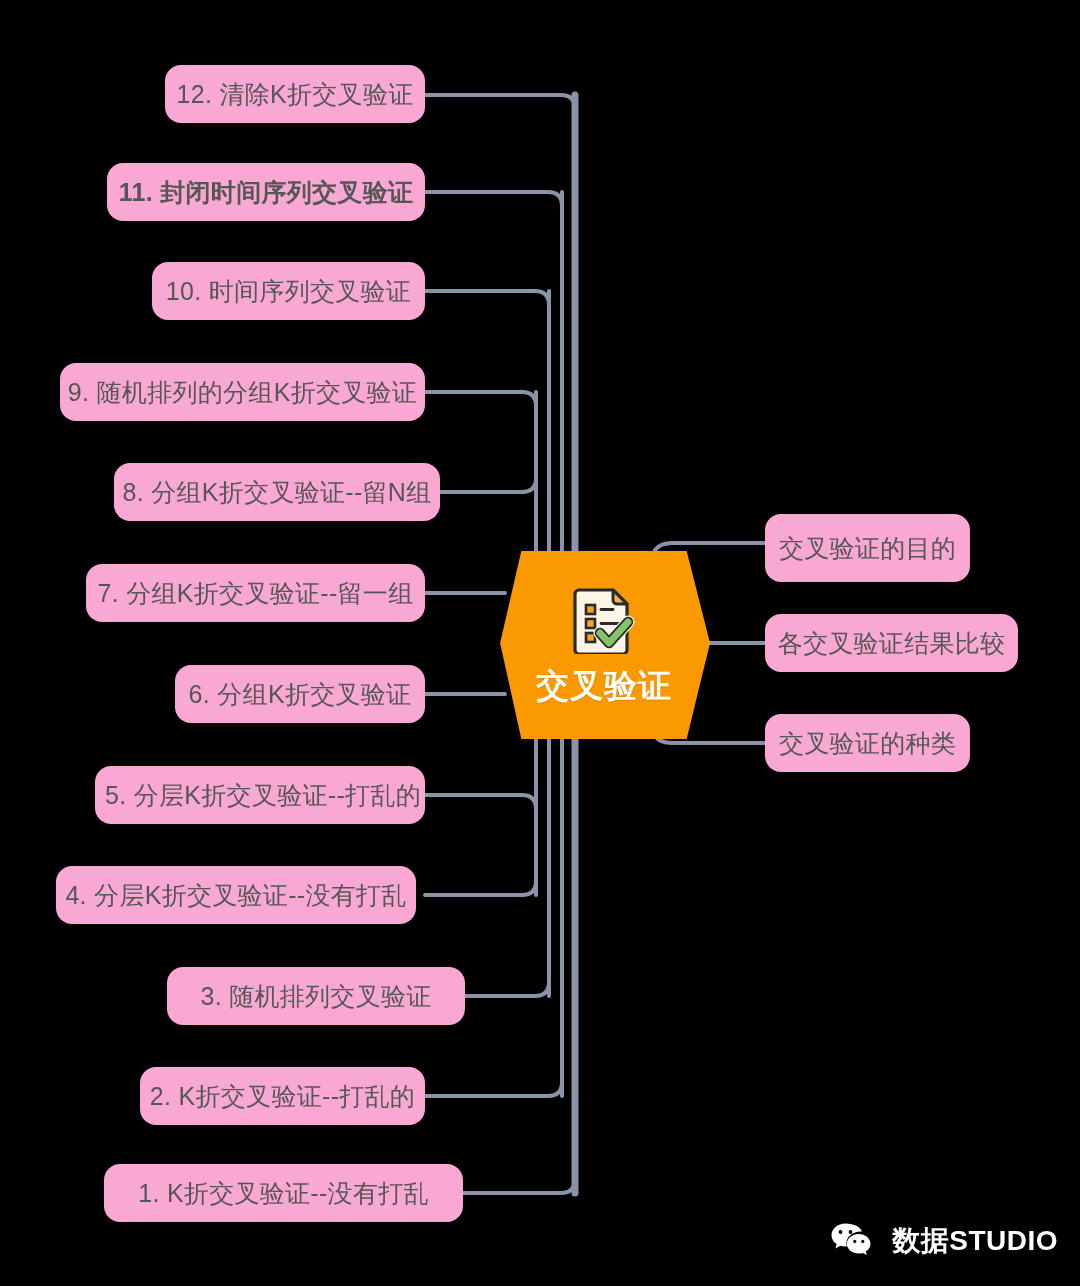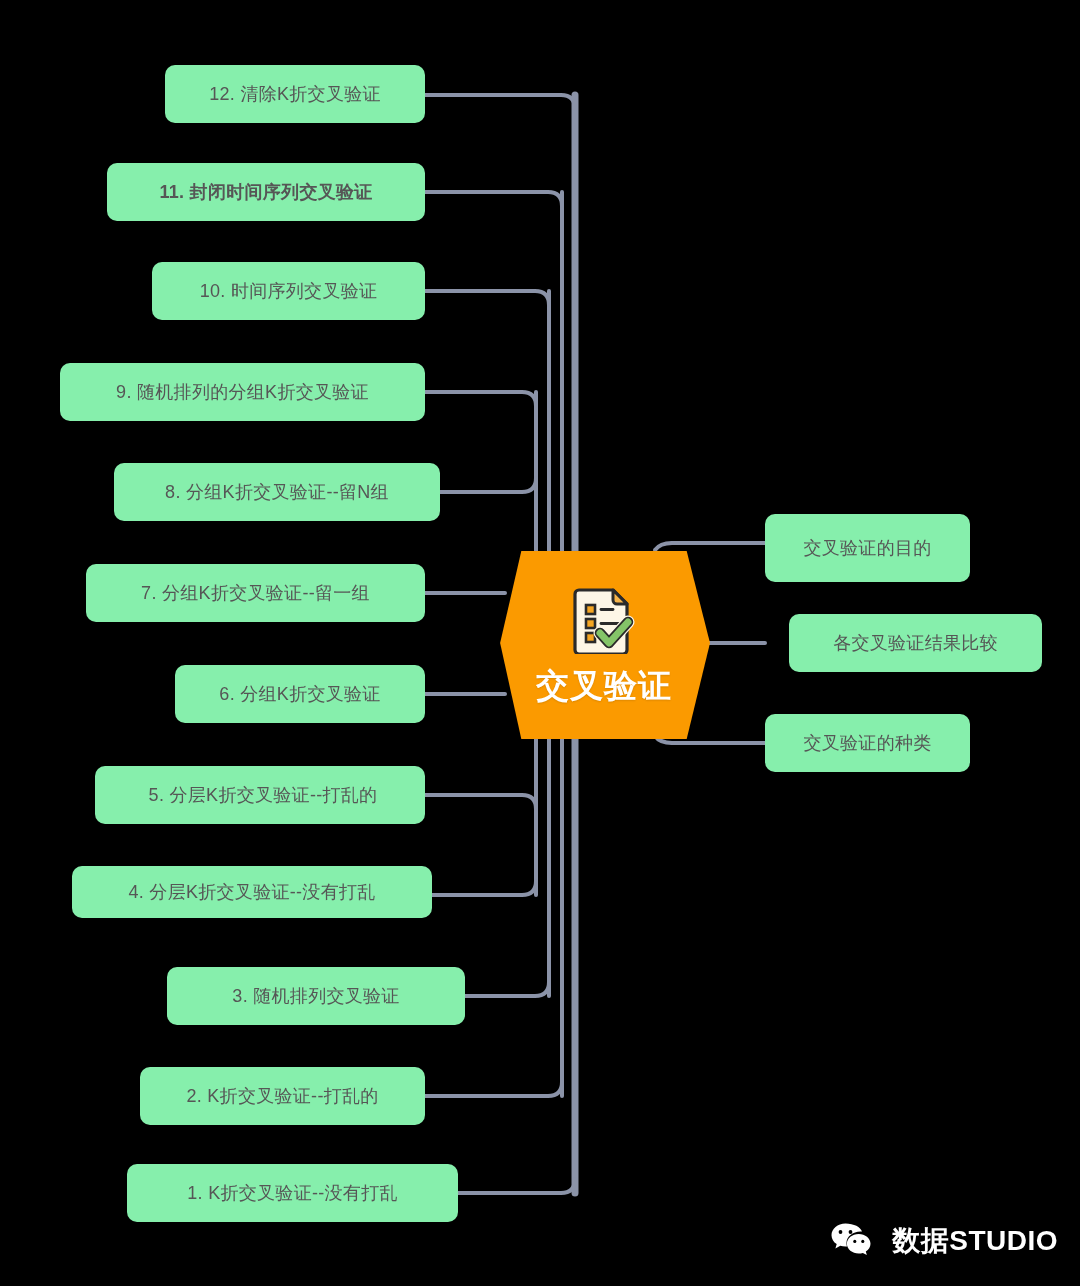--- a/index.html
+++ b/index.html
@@ -21,27 +21,27 @@
     position: absolute;
     left: 0;
     top: 0;
     width: 1080px;
     height: 1286px;
     z-index: 1;
   }
   .node {
     position: absolute;
     box-sizing: border-box;
-    background: #86efac;
+    background: #f9a8d4;
     color: #565656;
-    border-radius: 10px;
+    border-radius: 16px;
     display: flex;
     align-items: center;
     justify-content: center;
-    font-size: 18px;
+    font-size: 25px;
     letter-spacing: 0.3px;
     white-space: nowrap;
     z-index: 3;
     padding: 0 16px;
   }
   .node.left  { justify-content: center; }
   .node.right { justify-content: center; }
 
   #center-node {
     position: absolute;
@@ -154,37 +154,37 @@
   </div>
   <div class="node left" style="left:86px; top:564px; width:339px; height:58px;">
     <span>7. 分组K折交叉验证--留一组</span>
   </div>
   <div class="node left" style="left:175px; top:665px; width:250px; height:58px;">
     <span>6. 分组K折交叉验证</span>
   </div>
   <div class="node left" style="left:95px; top:766px; width:330px; height:58px;padding-left:22px;">
     <span>5. 分层K折交叉验证--打乱的</span>
   </div>
-  <div class="node left" style="left:72px; top:866px; width:360px; height:52px;">
+  <div class="node left" style="left:56px; top:866px; width:360px; height:58px;">
     <span>4. 分层K折交叉验证--没有打乱</span>
   </div>
   <div class="node left" style="left:167px; top:967px; width:298px; height:58px;">
     <span>3. 随机排列交叉验证</span>
   </div>
   <div class="node left" style="left:140px; top:1067px; width:285px; height:58px;">
     <span>2. K折交叉验证--打乱的</span>
   </div>
-  <div class="node left" style="left:127px; top:1164px; width:331px; height:58px;text-align:center;">
+  <div class="node left" style="left:104px; top:1164px; width:359px; height:58px;text-align:center;">
     <span>1. K折交叉验证--没有打乱</span>
   </div>
 
   <div class="node right" style="left:765px; top:514px; width:205px; height:68px;">
     <span>交叉验证的目的</span>
   </div>
-  <div class="node right" style="left:765px; top:614px; width:253px; height:58px;margin-left:24px;">
+  <div class="node right" style="left:765px; top:614px; width:253px; height:58px;">
     <span>各交叉验证结果比较</span>
   </div>
   <div class="node right" style="left:765px; top:714px; width:205px; height:58px;">
     <span>交叉验证的种类</span>
   </div>
 
   <div id="center-node">
     <div id="center-hex"></div>
     <div id="center-inner">
       <span id="doc-icon">

